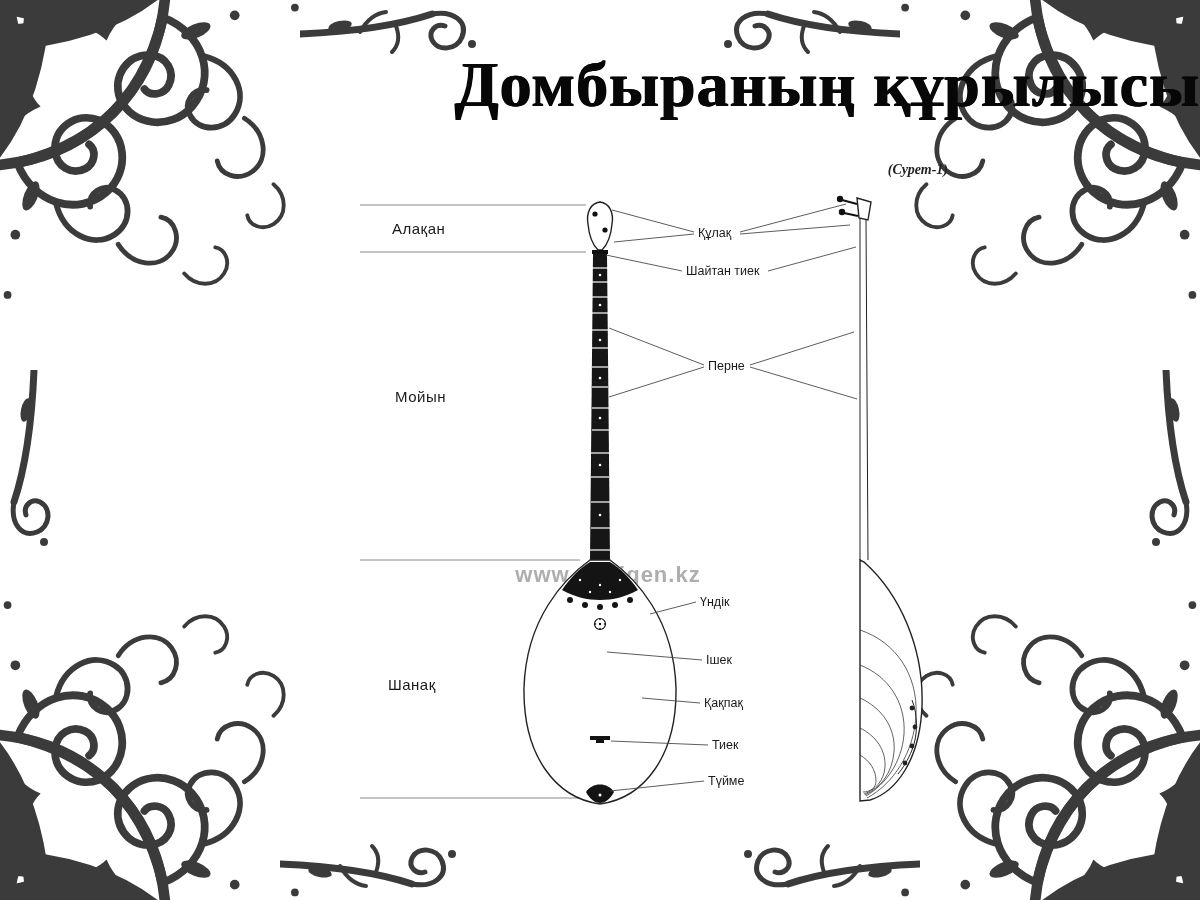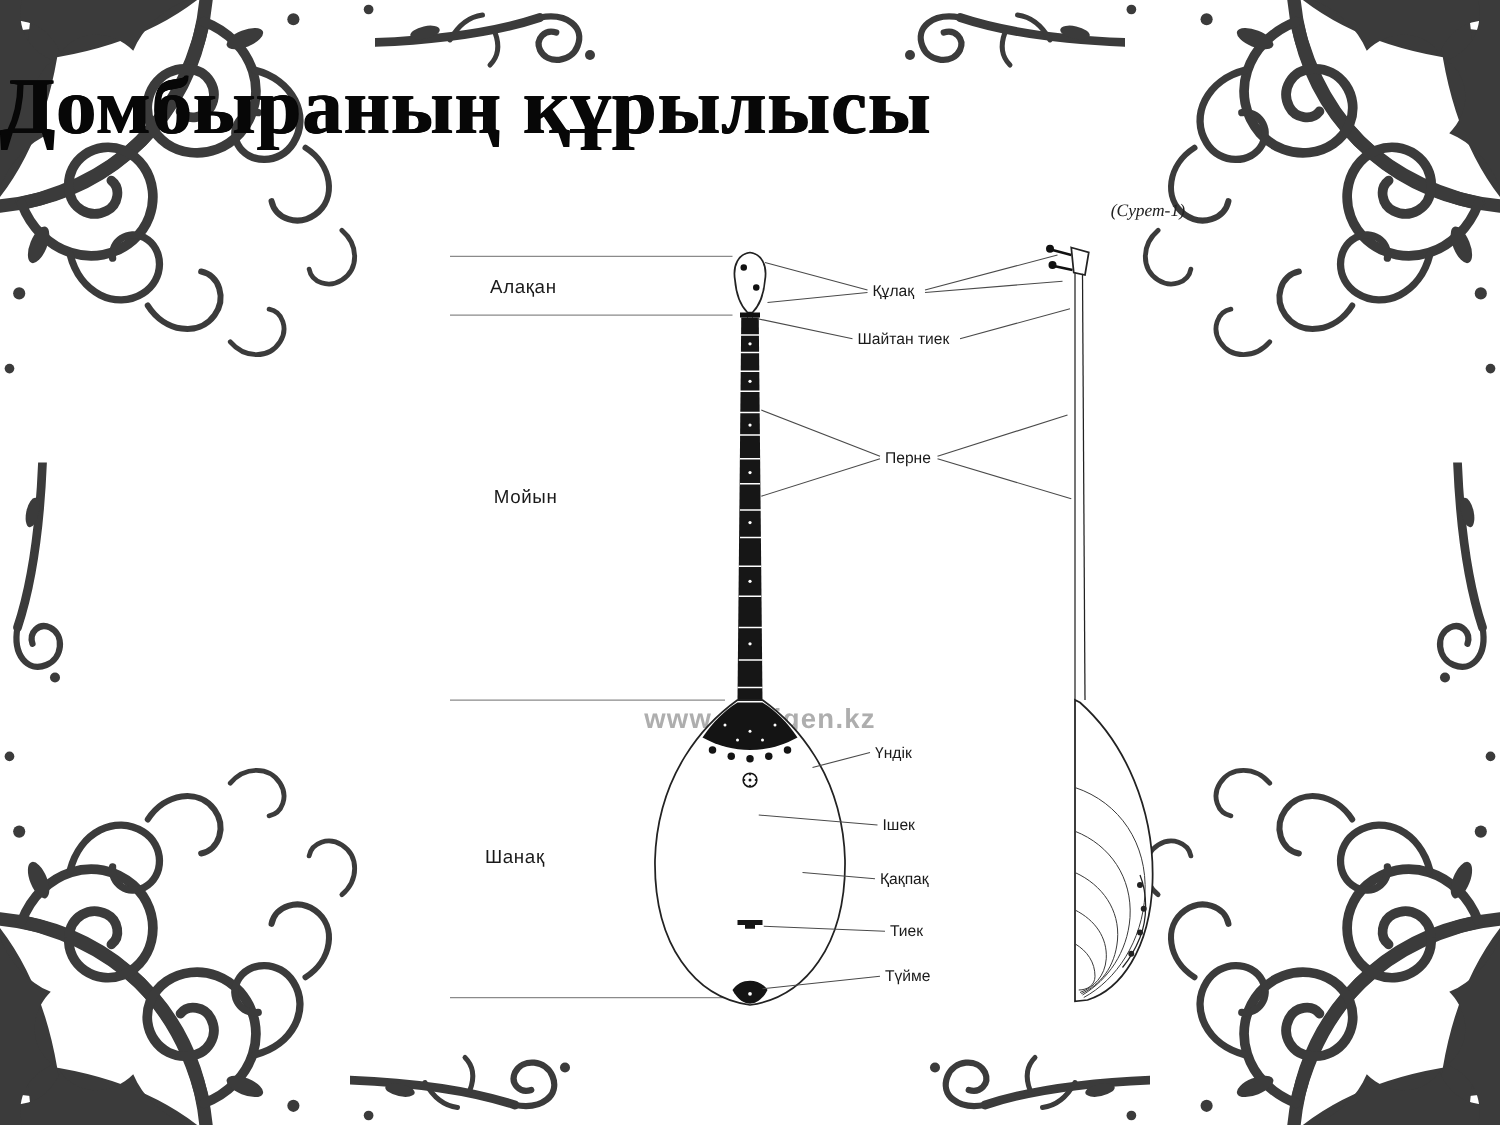--- a/index.html
+++ b/index.html
@@ -11,25 +11,25 @@
   .corner.bl{bottom:-6px;left:-6px;transform:scaleY(-1);}
   .corner.br{bottom:-6px;right:-6px;transform:scale(-1,-1);}
   .sprig{position:absolute;width:180px;height:56px;}
   .sprig.t1{top:4px;left:300px;}
   .sprig.t2{top:4px;right:300px;transform:scaleX(-1);}
   .sprig.b1{bottom:6px;left:280px;transform:scaleY(-1);}
   .sprig.b2{bottom:6px;right:280px;transform:scale(-1,-1);}
   .vsprig{position:absolute;width:56px;height:180px;}
   .vsprig.l1{left:4px;top:370px;}
   .vsprig.r1{right:4px;top:370px;transform:scaleX(-1);}
-  .title{position:absolute;top:48px;left:0;right:0;margin:0;text-align:left;
+  .title{position:absolute;top:48px;left:0;right:0;margin:0;text-align:right;
          font-family:"Liberation Serif",serif;font-weight:bold;font-size:64px;color:#070707;
          letter-spacing:1px;text-shadow:0.6px 0 #070707,-0.6px 0 #070707;}
   .caption{position:absolute;top:162px;right:252px;font-family:"Liberation Serif",serif;
-           font-style:italic;font-size:14px;color:#222;}
+           font-style:italic;font-size:14px;color:#222;font-weight:bold;}
   .diagram{position:absolute;left:340px;top:150px;width:640px;height:680px;}
   svg text{font-family:"Liberation Sans",sans-serif;fill:#1a1a1a;}
   text.section{font-size:15px;letter-spacing:0.5px;}
   text.part{font-size:12.5px;}
   text.watermark{font-size:22px;font-weight:bold;fill:#a0a0a0;opacity:0.85;letter-spacing:1px;}
   .ptr{stroke:#4a4a4a;stroke-width:0.9;}
   .secline{stroke:#8a8a8a;stroke-width:1;}
   .outline{fill:#ffffff;stroke:#222;stroke-width:1.4;}
 </style>
 </head>

